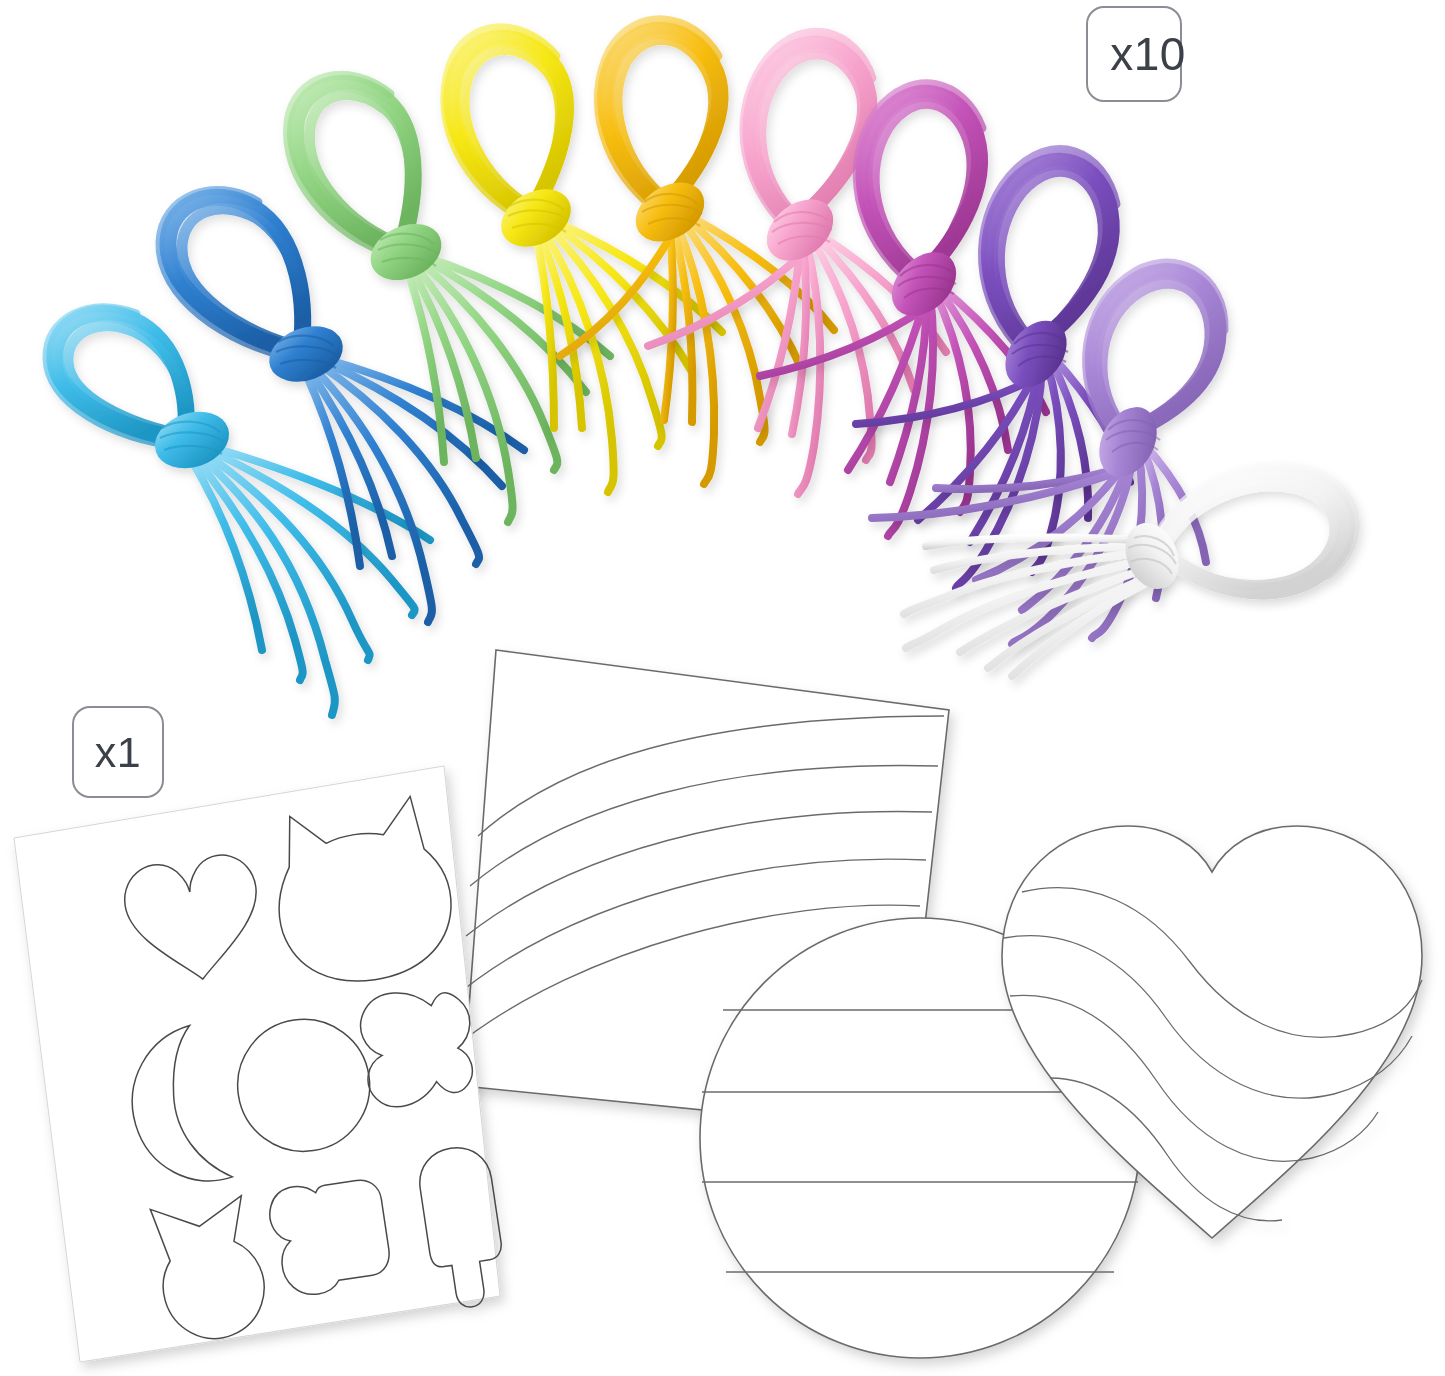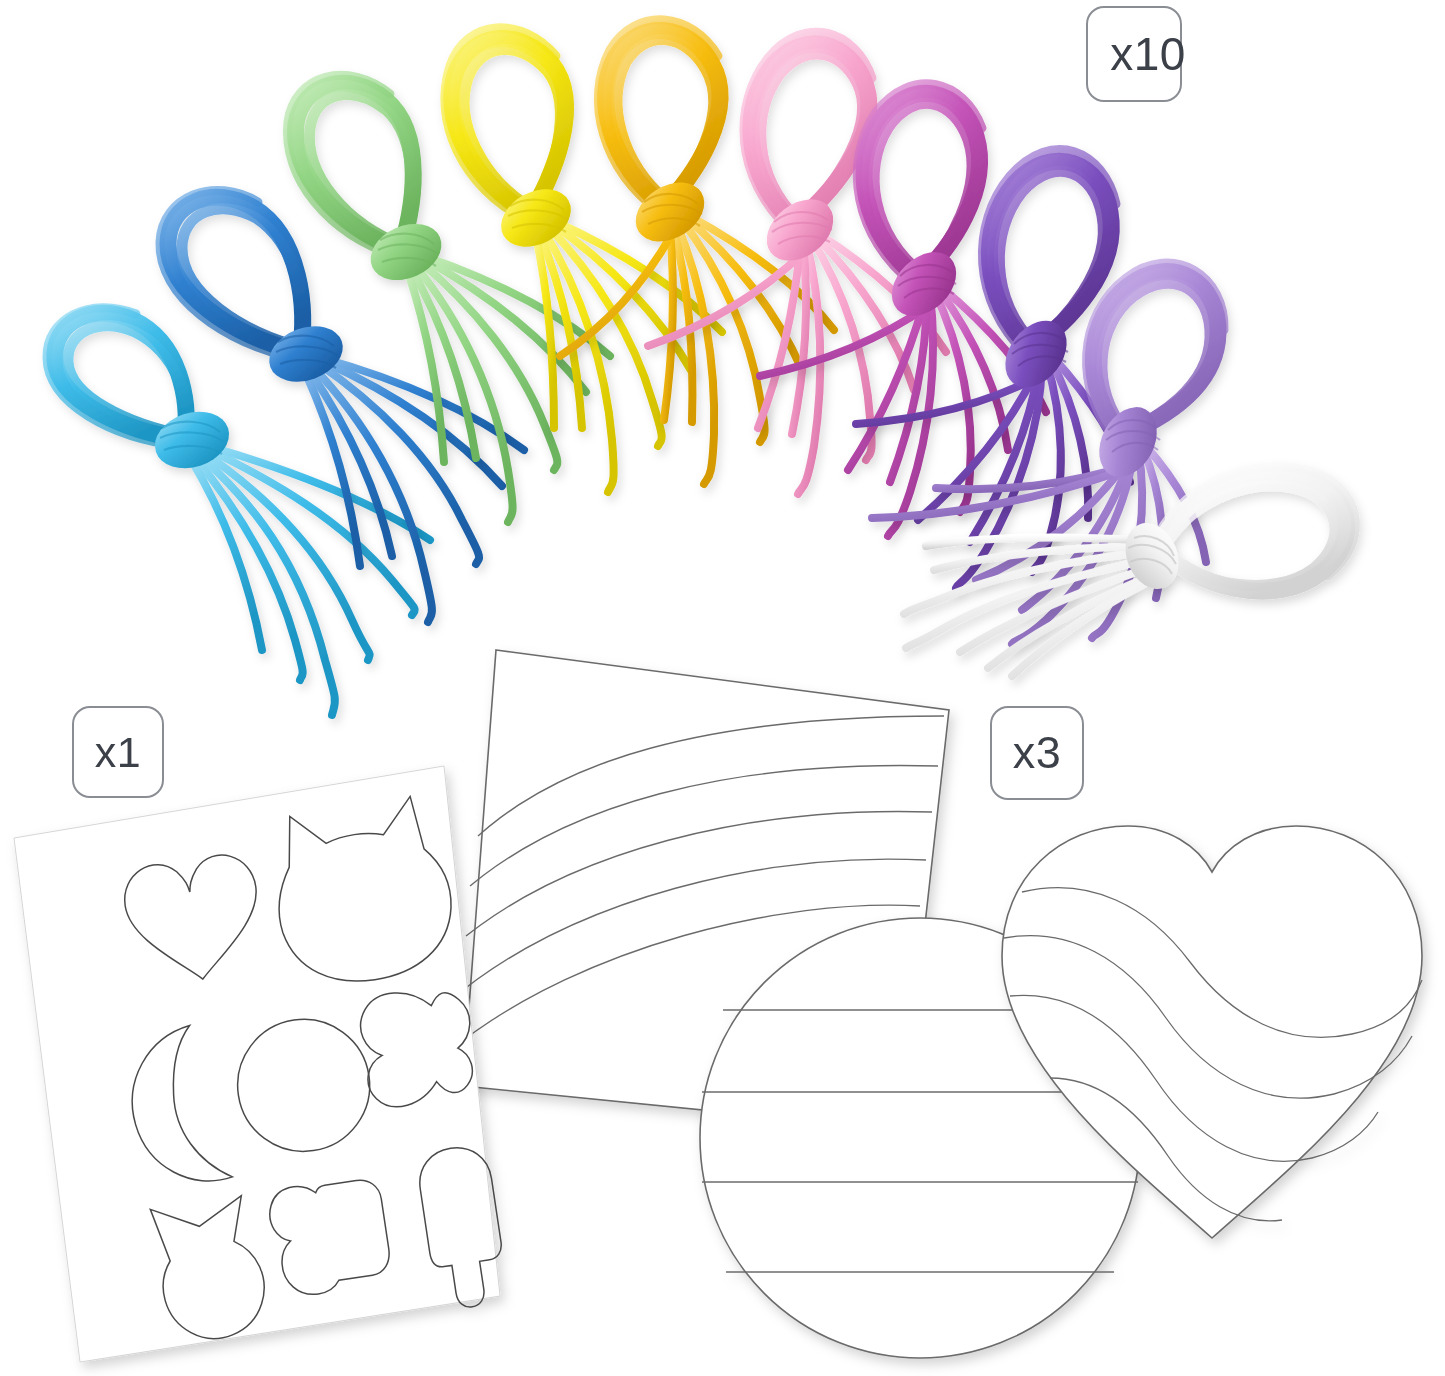--- a/index.html
+++ b/index.html
@@ -383,15 +383,14 @@
         <path d="M1022 892 C 1090 876 1148 906 1190 962 C 1232 1018 1288 1048 1352 1034 C 1390 1026 1412 1006 1422 980"></path>
         <path d="M1004 938 C 1070 926 1126 960 1166 1018 C 1208 1078 1268 1110 1334 1094 C 1372 1084 1398 1062 1412 1036"></path>
         <path d="M1010 996 C 1070 990 1118 1024 1156 1080 C 1196 1140 1252 1172 1312 1158 C 1344 1150 1366 1132 1378 1112"></path>
         <path d="M1050 1078 C 1098 1078 1136 1108 1168 1156 C 1198 1200 1238 1226 1282 1220"></path>
       </g>
     </g>
   </svg>
 
   <div class="badge badge-x10">x10</div>
   <div class="badge badge-x1">x1</div>
-  <div class="badge badge-x3">x3</div>
 
 </div>
 
 </body></html>

